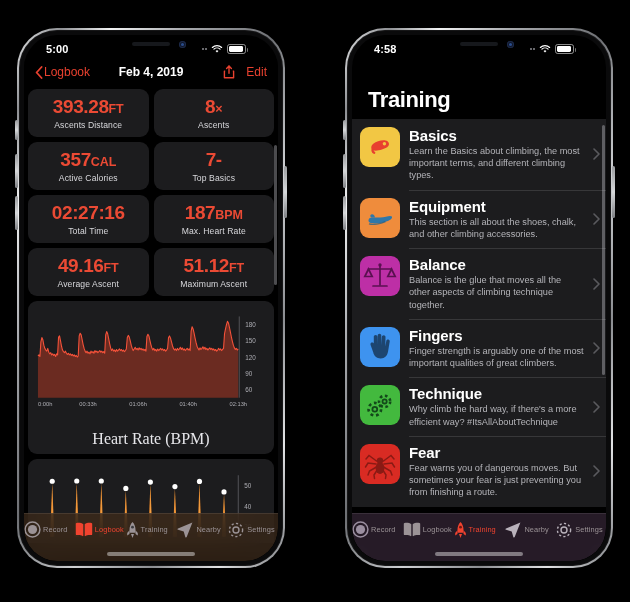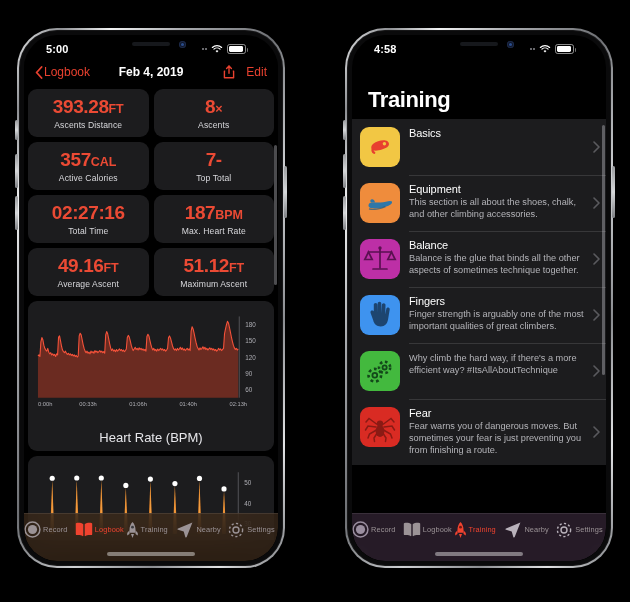--- a/index.html
+++ b/index.html
@@ -79,21 +79,21 @@
   .content { position:absolute; top:50px; left:0; right:0; bottom:0; background:#000; }
   .stat-grid { display:grid; grid-template-columns:1fr 1fr; gap:5px; padding:4px 4px 0 4px; }
   .card { background:#1c1c1e; border-radius:9px; padding:8px 12px 7px; text-align:center; }
   .card-val { color:#eb4a34; font-size:19px; font-weight:bold; letter-spacing:-.4px;
     line-height:1.05; white-space:nowrap; }
   .card-val .unit { font-size:12.5px; font-weight:bold; letter-spacing:-.1px; }
   .card-lbl { color:#d8d8dc; font-size:8.6px; margin-top:3px; letter-spacing:.1px; }
 
   .chart-card { background:#1c1c1e; border-radius:9px; margin:5px 4px 0; padding:6px 4px 4px; }
   .chart-card.bottom { border-bottom-left-radius:0; border-bottom-right-radius:0; }
-  .chart-title { text-align:center; color:#e6e6ea; font-size:13px; padding:5px 0 2px; }
+  .chart-title { text-align:center; color:#e6e6ea; font-size:16px; padding:5px 0 2px;font-family:Liberation Serif, serif; }
 
   
   .tabbar { position:absolute; bottom:0; left:0; right:0; height:48px; z-index:18;
     display:flex; align-items:flex-start; padding-top:6px;
     backdrop-filter:blur(16px); -webkit-backdrop-filter:blur(16px);
     border-top:.5px solid rgba(255,255,255,.09); }
   .tabbar.warm { background:rgba(60,42,26,.72); }
   .tabbar.cool { background:rgba(52,38,54,.72); }
   .tab { flex:1; display:flex; flex-direction:row; align-items:center; gap:2px; cursor:pointer; }
   .tab-ico { height:19px; display:flex; align-items:center; justify-content:center; }
@@ -106,21 +106,21 @@
   .big-title { position:absolute; top:52px; left:0; right:0; padding:0 16px;
     color:#fff; font-size:22px; font-weight:bold; letter-spacing:-.4px; }
   .list { position:absolute; top:84px; left:0; right:0; bottom:0; background:#000; overflow:hidden; }
   .row { display:flex; align-items:flex-start; gap:9px; padding:8px 6px 8px 8px;
     background:#1c1c1e; position:relative; cursor:pointer; }
   .row + .row::before { content:""; position:absolute; top:0; left:57px; right:0;
     height:.5px; background:rgba(255,255,255,.12); }
   .row-ico { flex:0 0 auto; width:40px; height:40px; border-radius:9px;
     display:flex; align-items:center; justify-content:center; overflow:hidden; }
   .row-txt { flex:1 1 auto; min-width:0; padding-top:0px; }
-  .row-title { color:#fff; font-size:11px; font-weight:normal; letter-spacing:-.1px; }
+  .row-title { color:#fff; font-size:15px; font-weight:bold; letter-spacing:-.1px; }
   .row-sub { color:#b4b4b9; font-size:9.2px; line-height:1.33; margin-top:1px; }
   .row-chev { flex:0 0 auto; align-self:center; width:7px; height:12px; opacity:.55; }
 
   .scrollbar { position:absolute; right:1.5px; width:2.5px; border-radius:2px;
     background:rgba(235,235,245,.32); }
 </style>
 </head>
 <body>
 
 <div class="stage">
@@ -188,21 +188,21 @@
           <div class="card">
             <div class="card-val"><span>8</span><span class="unit">×</span></div>
             <div class="card-lbl">Ascents</div>
           </div>
           <div class="card">
             <div class="card-val"><span>357</span><span class="unit">CAL</span></div>
             <div class="card-lbl">Active Calories</div>
           </div>
           <div class="card">
             <div class="card-val"><span>7-</span><span class="unit"></span></div>
-            <div class="card-lbl">Top Total</div>
+            <div class="card-lbl">Top Basics</div>
           </div>
           <div class="card">
             <div class="card-val"><span>02:27:16</span><span class="unit"></span></div>
             <div class="card-lbl">Total Time</div>
           </div>
           <div class="card">
             <div class="card-val"><span>187</span><span class="unit">BPM</span></div>
             <div class="card-lbl">Max. Heart Rate</div>
           </div>
           <div class="card">
@@ -366,20 +366,21 @@
         <div class="row">
           <span class="row-ico" style="background:#f2c744">
             <svg width="40" height="40" viewBox="0 0 40 40">
               <path d="M25.5 13.5c3.2.6 4.4 3.4 2.8 5.6-1.2 1.7-3.7 2.6-6.4 3.4-3.4 1-7.2 1.9-9.4.3-2.1-1.6-1.3-4.6 1.1-6.3 2.6-1.9 8-3.7 11.9-3Z" fill="#e8412f"></path>
               <circle cx="24.4" cy="16.7" r="1.7" fill="#f2c744"></circle>
               <path d="M13.3 21.3c-1.3 1.6-.9 3.6.9 4.5" stroke="#e8412f" stroke-width="2.4" fill="none" stroke-linecap="round"></path>
             </svg>
           </span>
           <span class="row-txt">
             <span class="row-title" style="display:block">Basics</span>
+            <span class="row-sub" style="display:block">Learn the Basics about climbing, the most important terms, and different climbing types.</span>
           </span>
           <svg class="row-chev" viewBox="0 0 7 12">
               <path d="M1 1l5 5-5 5" stroke="#8e8e93" stroke-width="1.6" fill="none" stroke-linecap="round" stroke-linejoin="round"></path>
             </svg>
         </div>
 
         <div class="row">
           <span class="row-ico" style="background:#ef8c3c">
             <svg width="40" height="40" viewBox="0 0 40 40">
               <path d="M8.5 22.5c0-2 1.4-3 3.4-3h8.5c3.8 0 7.5-1.5 9.6-1.5 2.2 0 2.8 1.4 1.4 2.8-1.7 1.7-6 3.6-11.6 4.3-4.3.5-8.3.4-9.8-.3-1-.5-1.5-1.3-1.5-2.3Z" fill="#2f77a8"></path>
@@ -405,21 +406,21 @@
                   <path d="M8.5 13h23"></path>
                   <path d="M13 30h14"></path>
                 <path d="M8.5 13 4.8 20.5h7.4Z"></path>
                   <path d="M31.5 13l-3.7 7.5h7.4Z"></path>
               </g>
               <circle cx="20" cy="9" r="1.7" fill="#5a1050"></circle>
             </svg>
           </span>
           <span class="row-txt">
             <span class="row-title" style="display:block">Balance</span>
-            <span class="row-sub" style="display:block">Balance is the glue that binds all the other aspects of sometimes technique together.</span>
+            <span class="row-sub" style="display:block">Balance is the glue that moves all the other aspects of climbing technique together.</span>
           </span>
           <svg class="row-chev" viewBox="0 0 7 12">
               <path d="M1 1l5 5-5 5" stroke="#8e8e93" stroke-width="1.6" fill="none" stroke-linecap="round" stroke-linejoin="round"></path>
             </svg>
         </div>
 
         <div class="row">
           <span class="row-ico" style="background:#3e93ef">
             <svg width="40" height="40" viewBox="0 0 40 40">
               <path d="M13.8 20.5V9.8c0-1 .8-1.8 1.8-1.8s1.8.8 1.8 1.8v8.4l.3-9.6c0-1 .8-1.8 1.8-1.8s1.8.8 1.8 1.8l.2 9.6.4-8.2c0-1 .8-1.8 1.8-1.8s1.8.8 1.8 1.8l-.2 9.5 1-5.6c.2-1 1-1.6 2-1.4s1.6 1.1 1.4 2l-1.6 9.8c-.7 4.3-3.2 7.2-7.4 7.2-4 0-6.6-2.3-7.5-6.2l-2.6-7.4c-.4-1 .1-2 1-2.3 1-.4 2 .1 2.3 1Z" fill="#1d4570"></path>
@@ -439,20 +440,21 @@
             <svg width="40" height="40" viewBox="0 0 40 40">
               <g fill="none" stroke="#13491a" stroke-width="2.6">
                 <circle cx="24.6" cy="16.4" r="5.6" stroke-dasharray="2.6 2.6"></circle>
                 <circle cx="14.8" cy="24.2" r="6.3" stroke-dasharray="2.8 2.8"></circle>
               </g>
               <circle cx="24.6" cy="16.4" r="2.1" fill="#43b93e" stroke="#13491a" stroke-width="1.8"></circle>
               <circle cx="14.8" cy="24.2" r="2.4" fill="#43b93e" stroke="#13491a" stroke-width="1.8"></circle>
             </svg>
           </span>
           <span class="row-txt">
+            <span class="row-title" style="display:block">Technique</span>
             <span class="row-sub" style="display:block">Why climb the hard way, if there's a more efficient way? #ItsAllAboutTechnique</span>
           </span>
           <svg class="row-chev" viewBox="0 0 7 12">
               <path d="M1 1l5 5-5 5" stroke="#8e8e93" stroke-width="1.6" fill="none" stroke-linecap="round" stroke-linejoin="round"></path>
             </svg>
         </div>
 
         <div class="row">
           <span class="row-ico" style="background:#d92b23">
             <svg width="40" height="40" viewBox="0 0 40 40">

